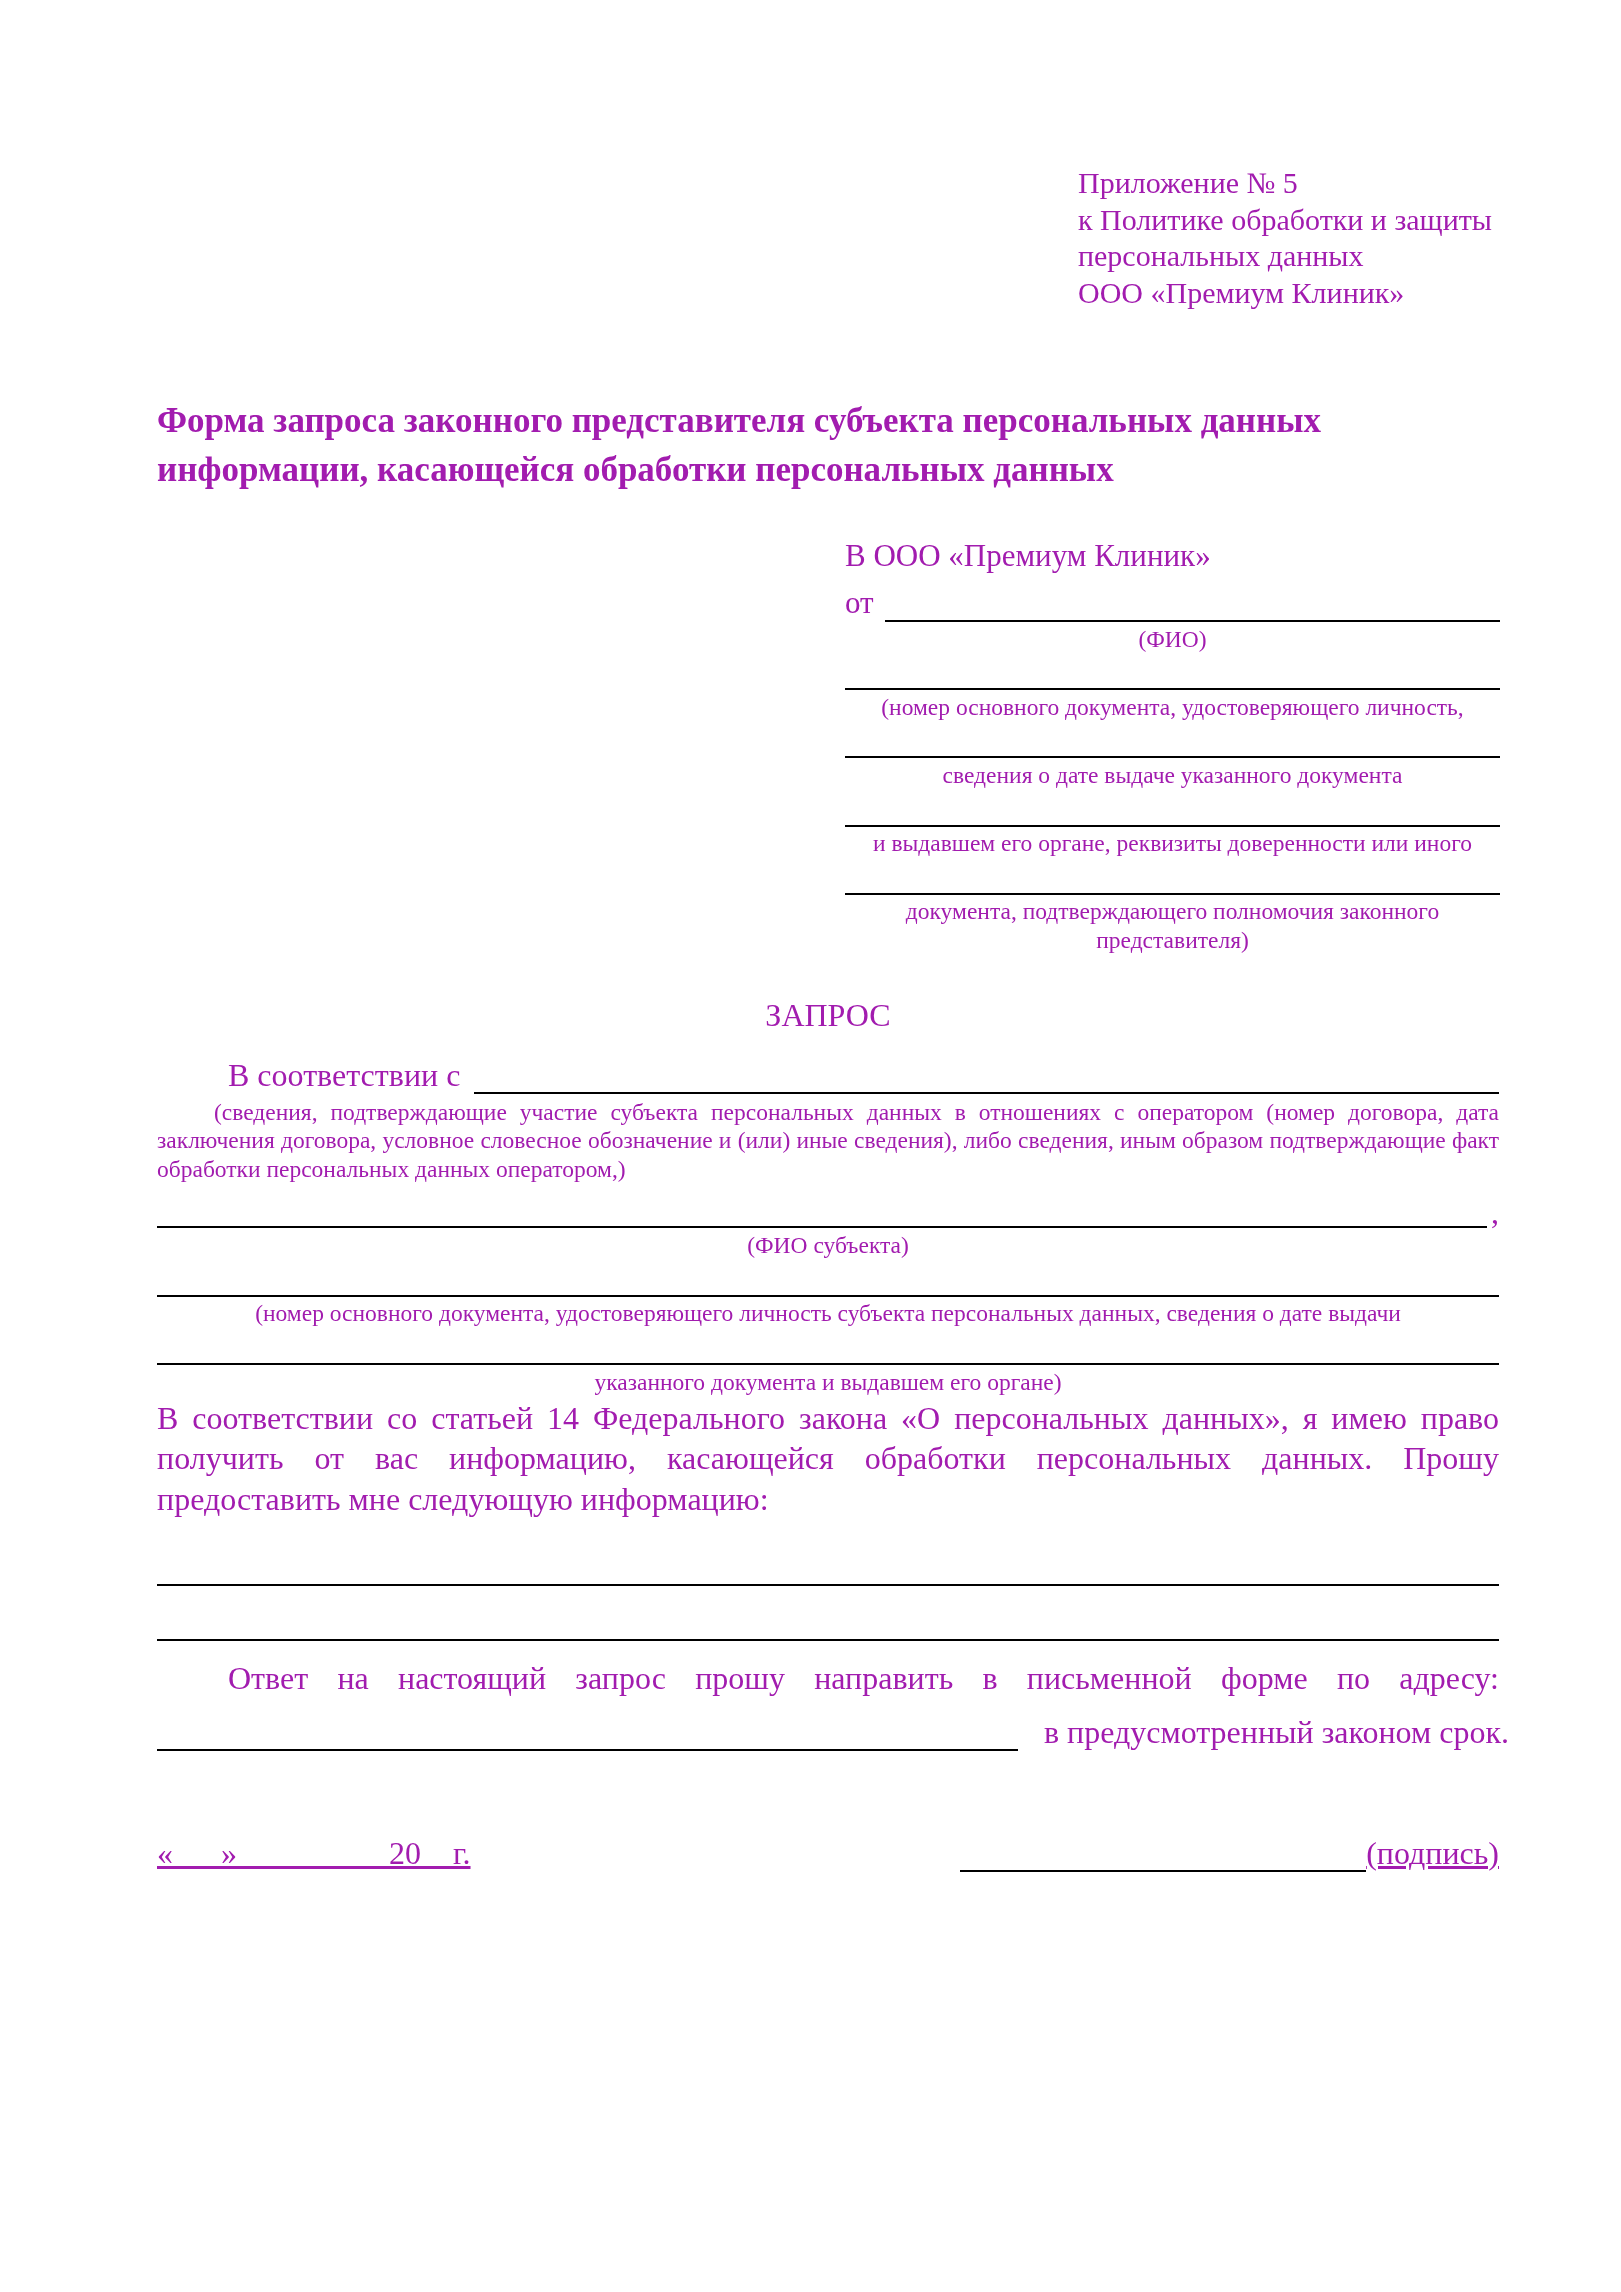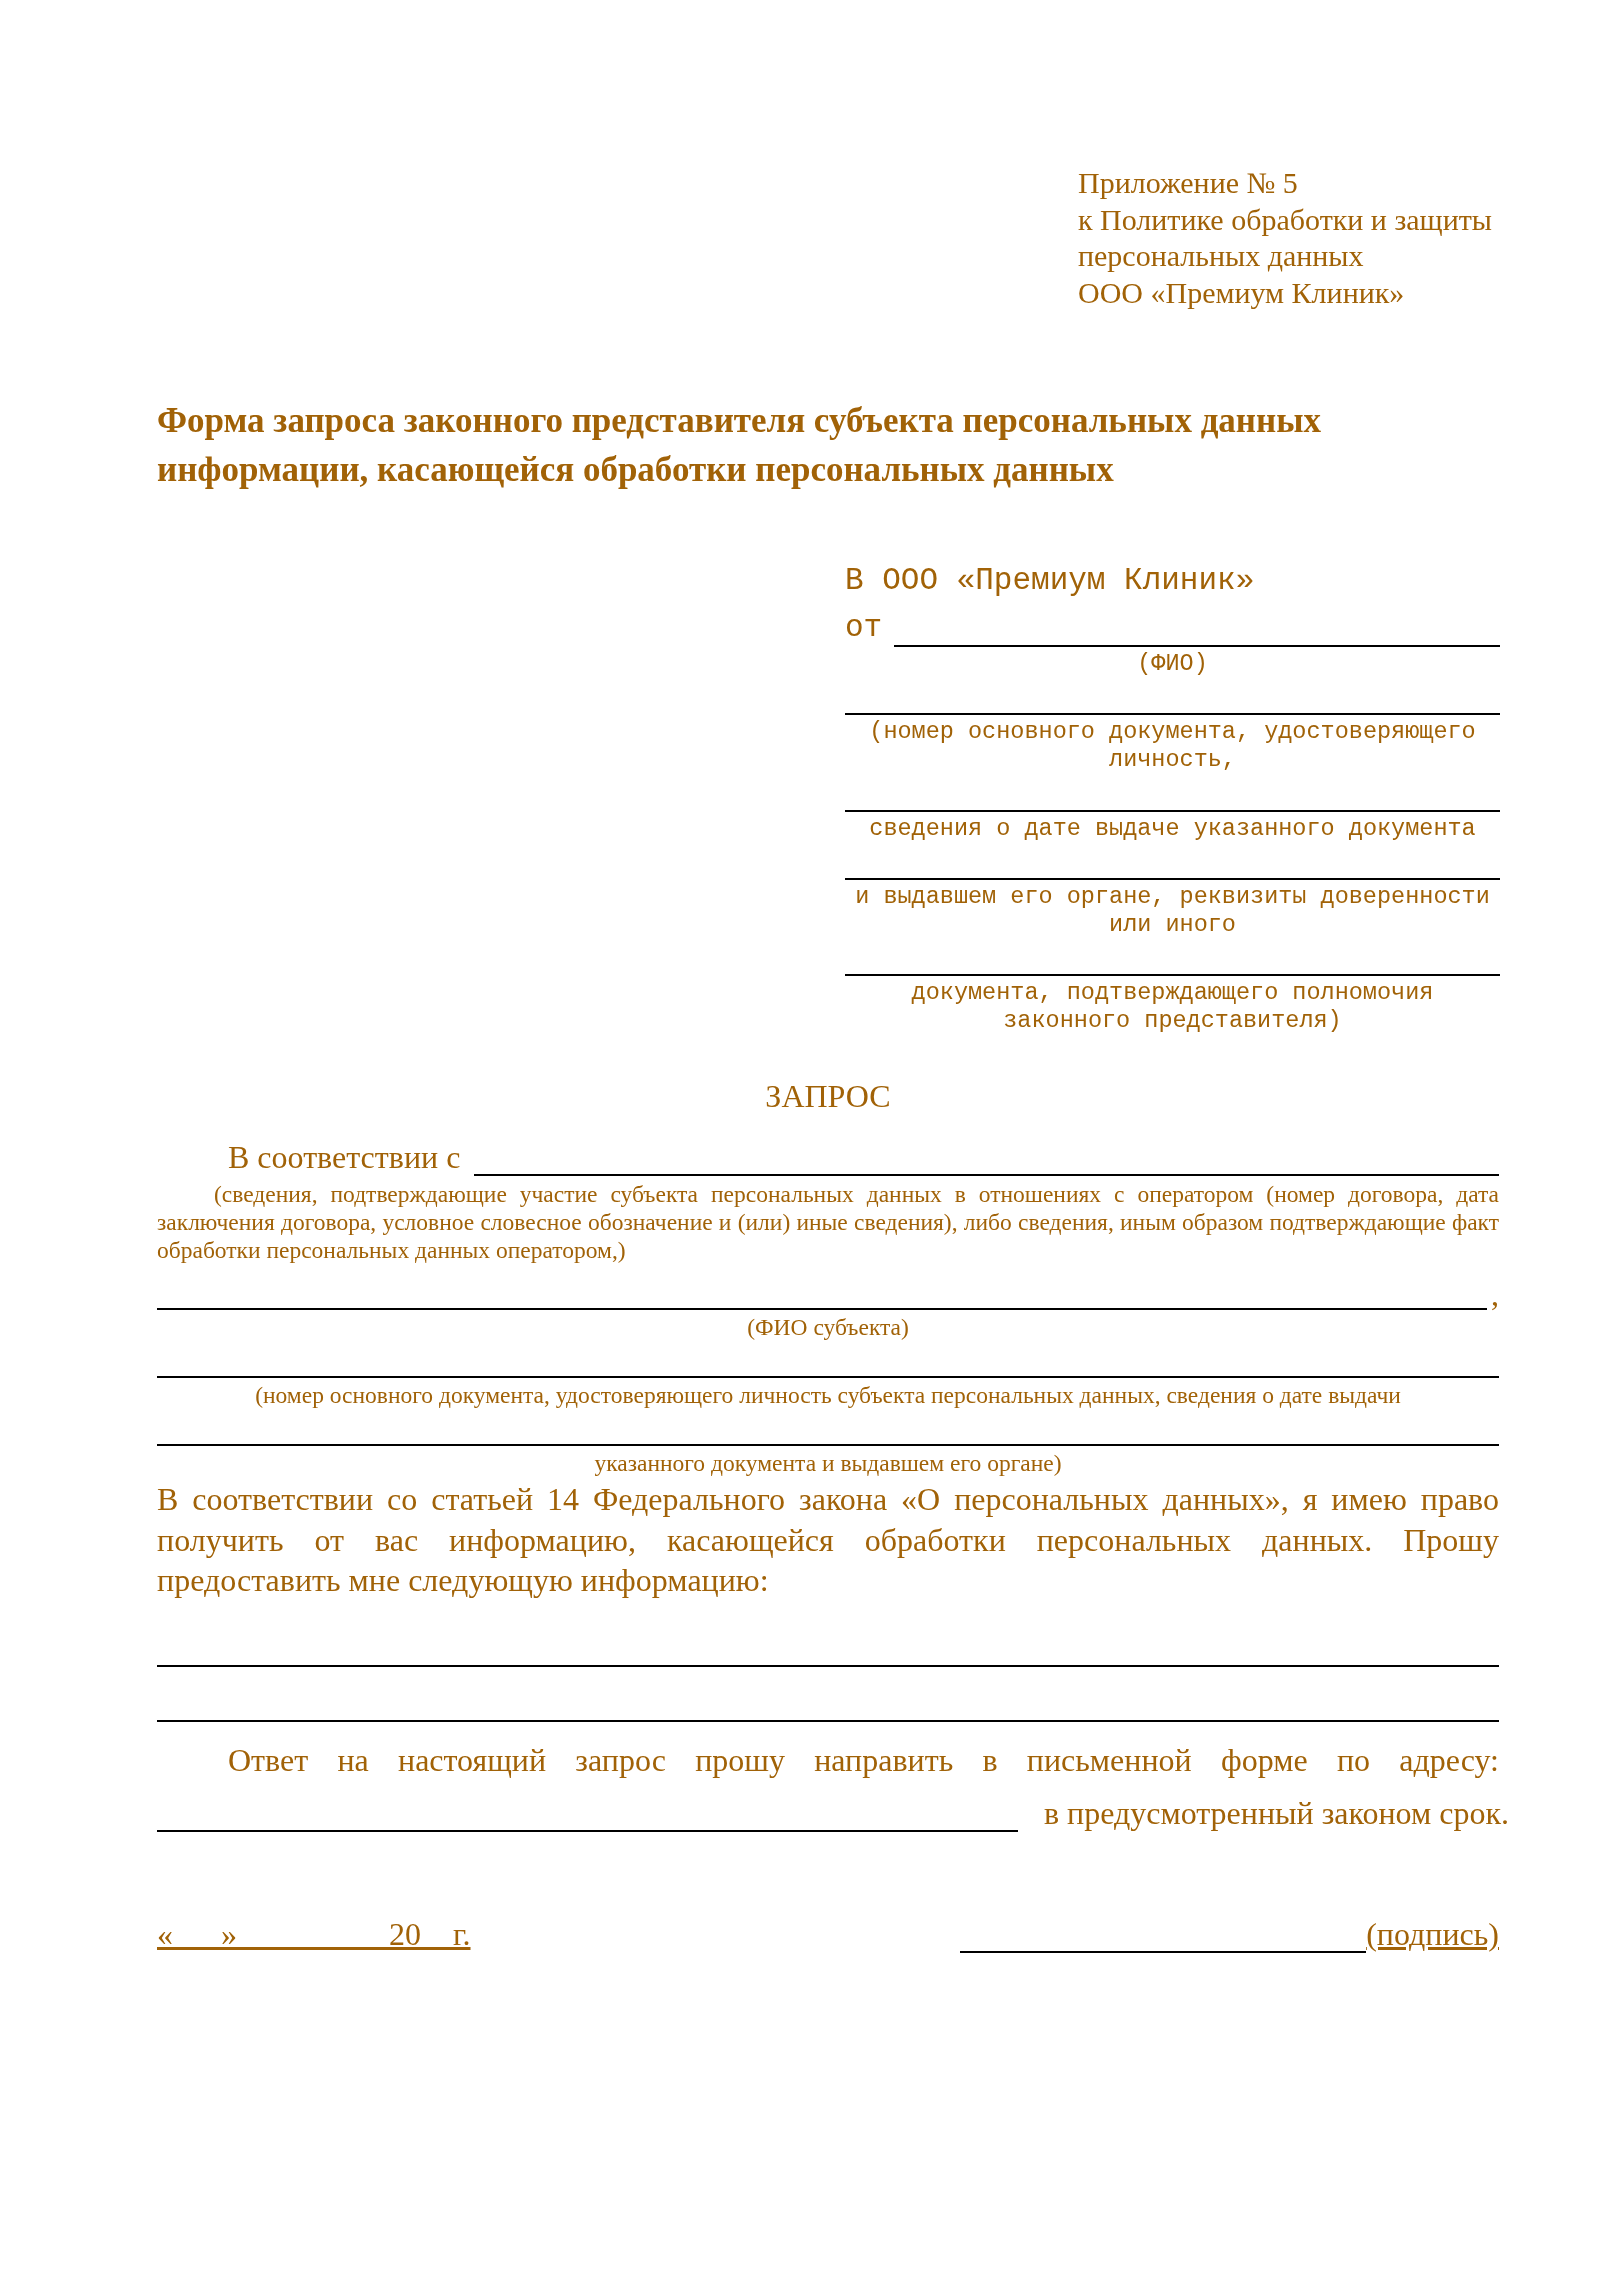--- a/index.html
+++ b/index.html
@@ -1,28 +1,28 @@
 <!DOCTYPE html>
 <html><head>
 <meta charset="utf-8">
 <style>
   html,body { margin:0; padding:0; background:#ffffff; }
   .page {
     position:relative;
     width:1621px; height:2141px;
-    background:#ffffff; color:#a16207;
+    background:#ffffff; color:#a21caf;
     font-family:"Liberation Serif", serif;
     box-sizing:border-box;
     padding:165px 122px 0 157px;
     overflow:hidden;
   }
   .header-block { margin-left:921px; font-size:30px; line-height:1.22; }
   .title { margin-top:86px; font-weight:700; font-size:35px; line-height:1.38; }
 
-  .addr { margin-left:688px; width:655px; margin-top:68px; font-size:31px; line-height:1.25;font-family:Liberation Mono, monospace; }
+  .addr { margin-left:688px; width:655px; margin-top:43px; font-size:31px; line-height:1.25; }
   .from-row { display:flex; align-items:flex-end; margin-top:7.8px; }
   .ul { border-bottom:2.9px solid #000; }
   .from-row .ul { flex:1; margin-left:11.8px; }
   .cap { font-size:23.5px; text-align:center; line-height:1.2; margin-top:2.9px; }
   .addr-blank { height:35px; border-bottom:2.9px solid #000; }
 
   .zapros { text-align:center; margin-top:43px; font-size:32px; }
 
   .intro-row { display:flex; align-items:flex-end; margin-top:23.5px; font-size:32px; padding-left:71px; }
   .intro-row .ul { flex:1; margin-left:13.7px; }

